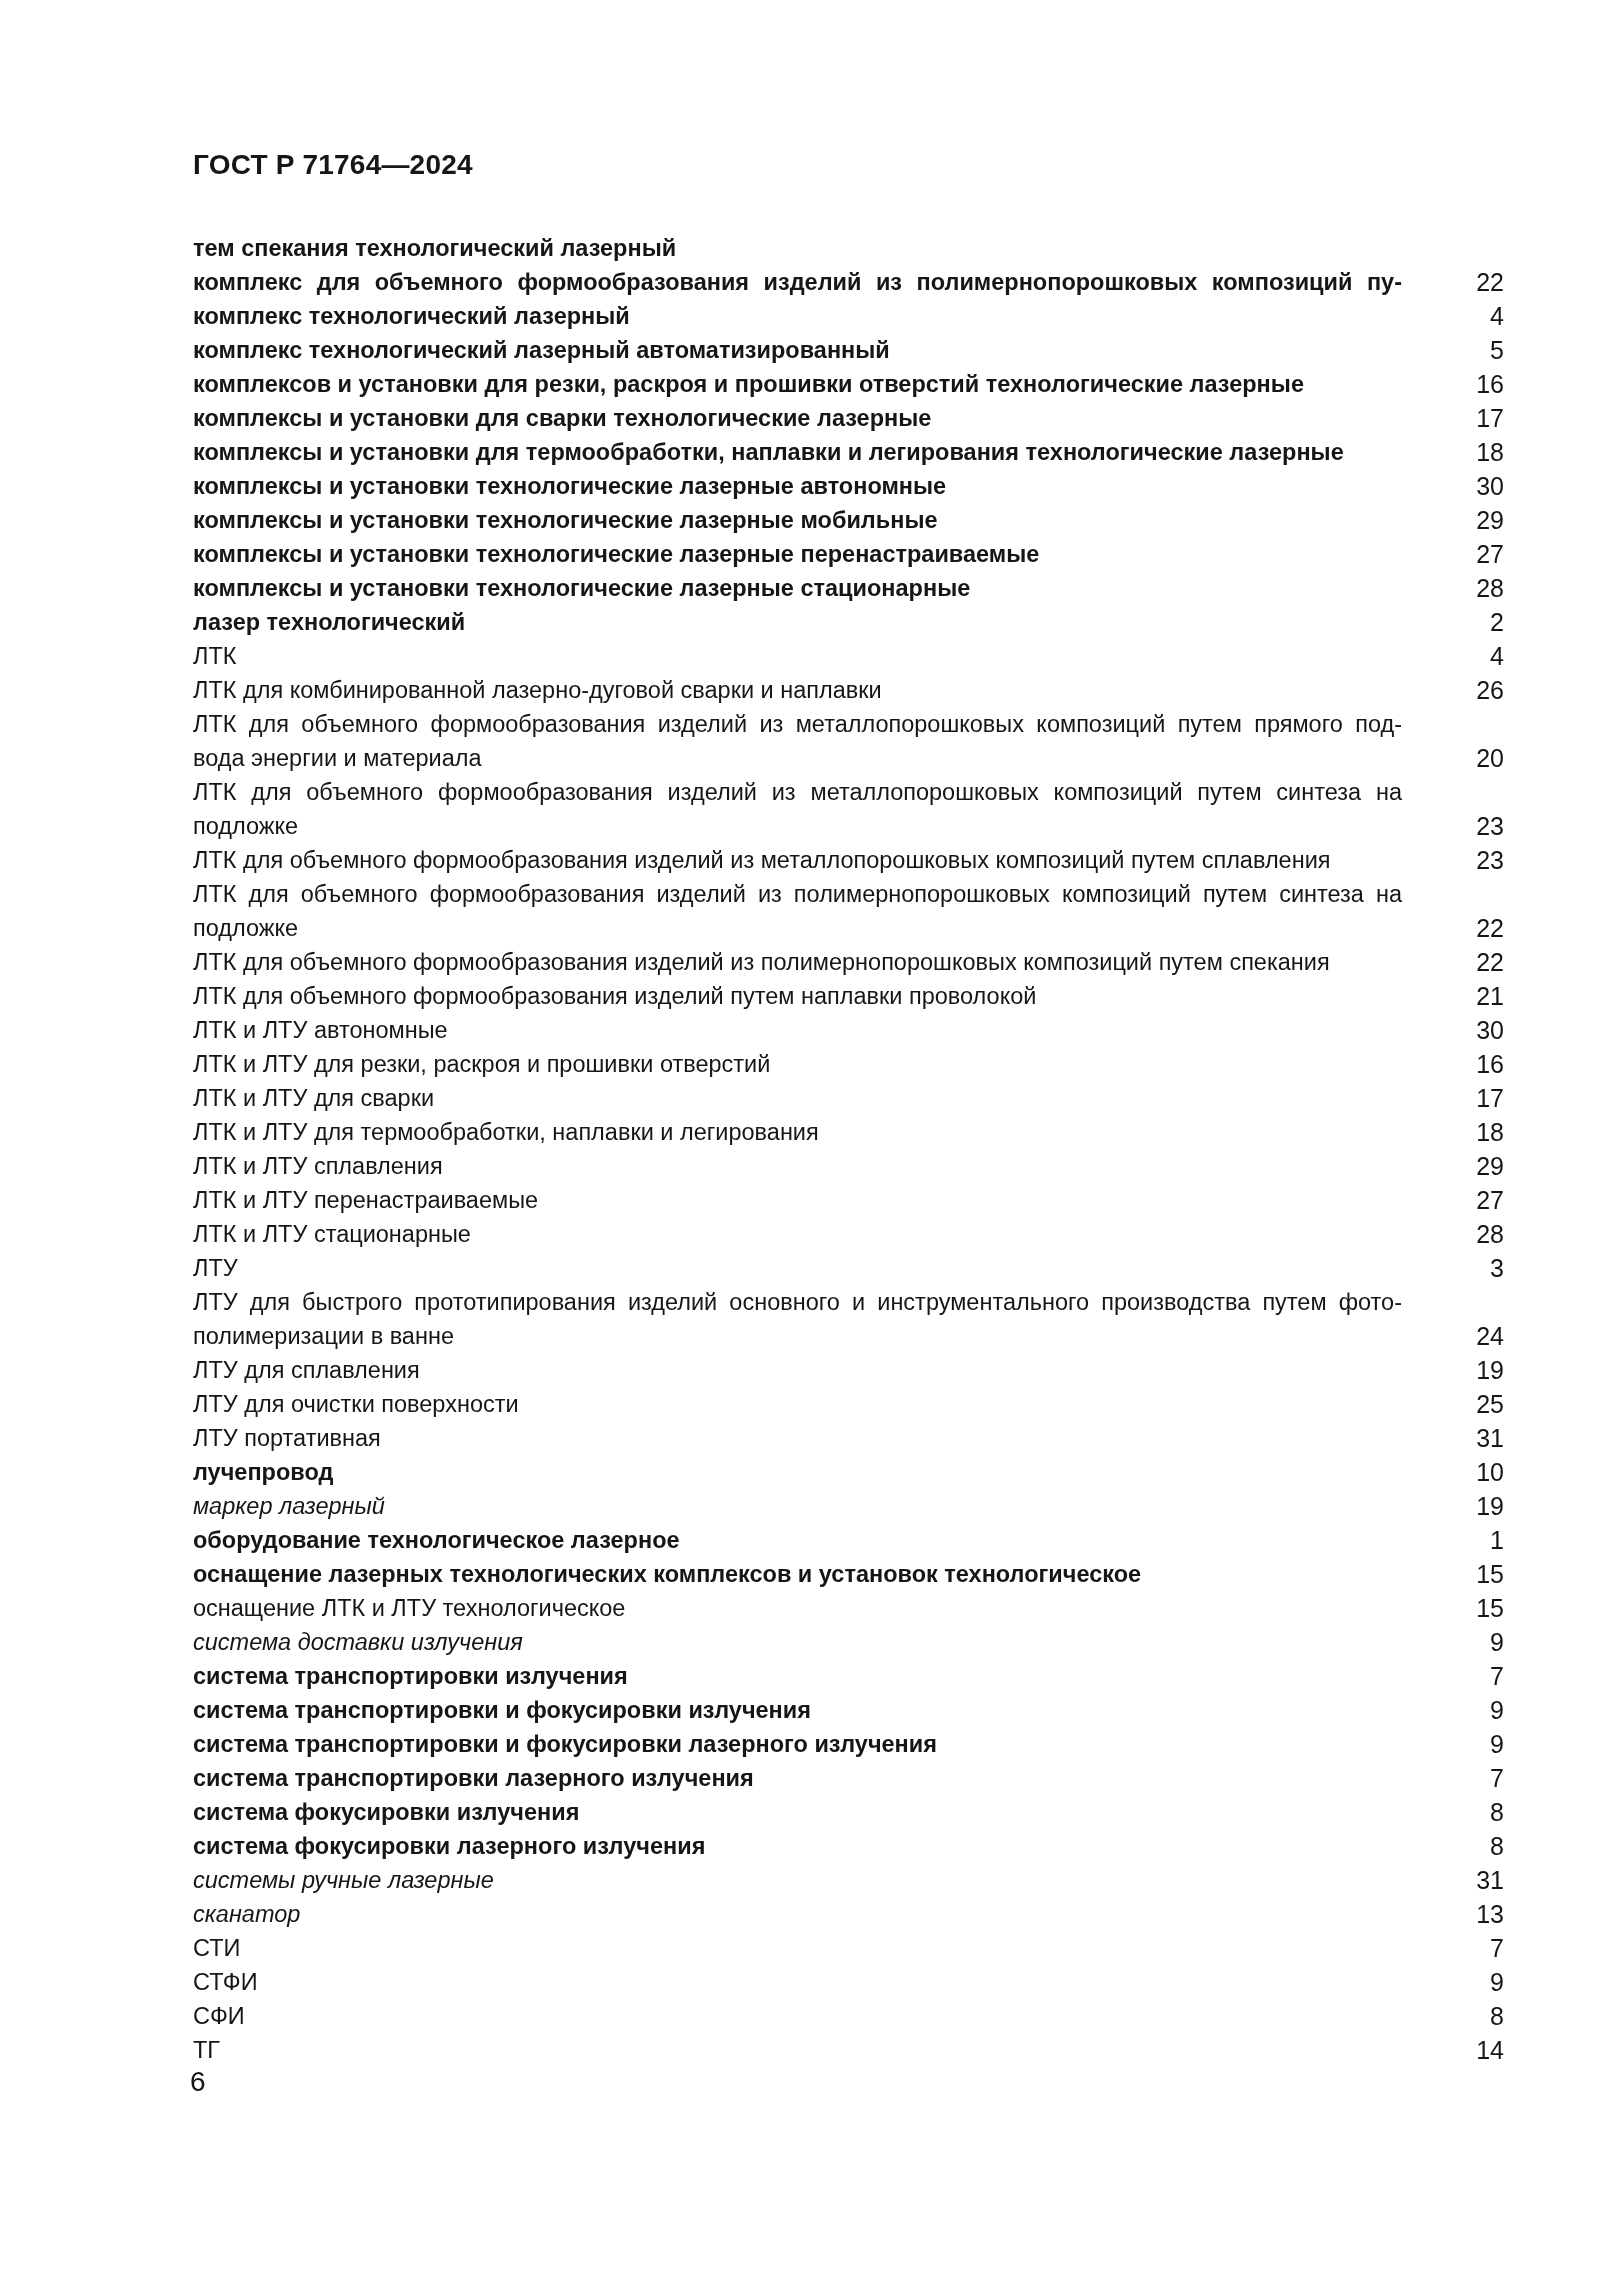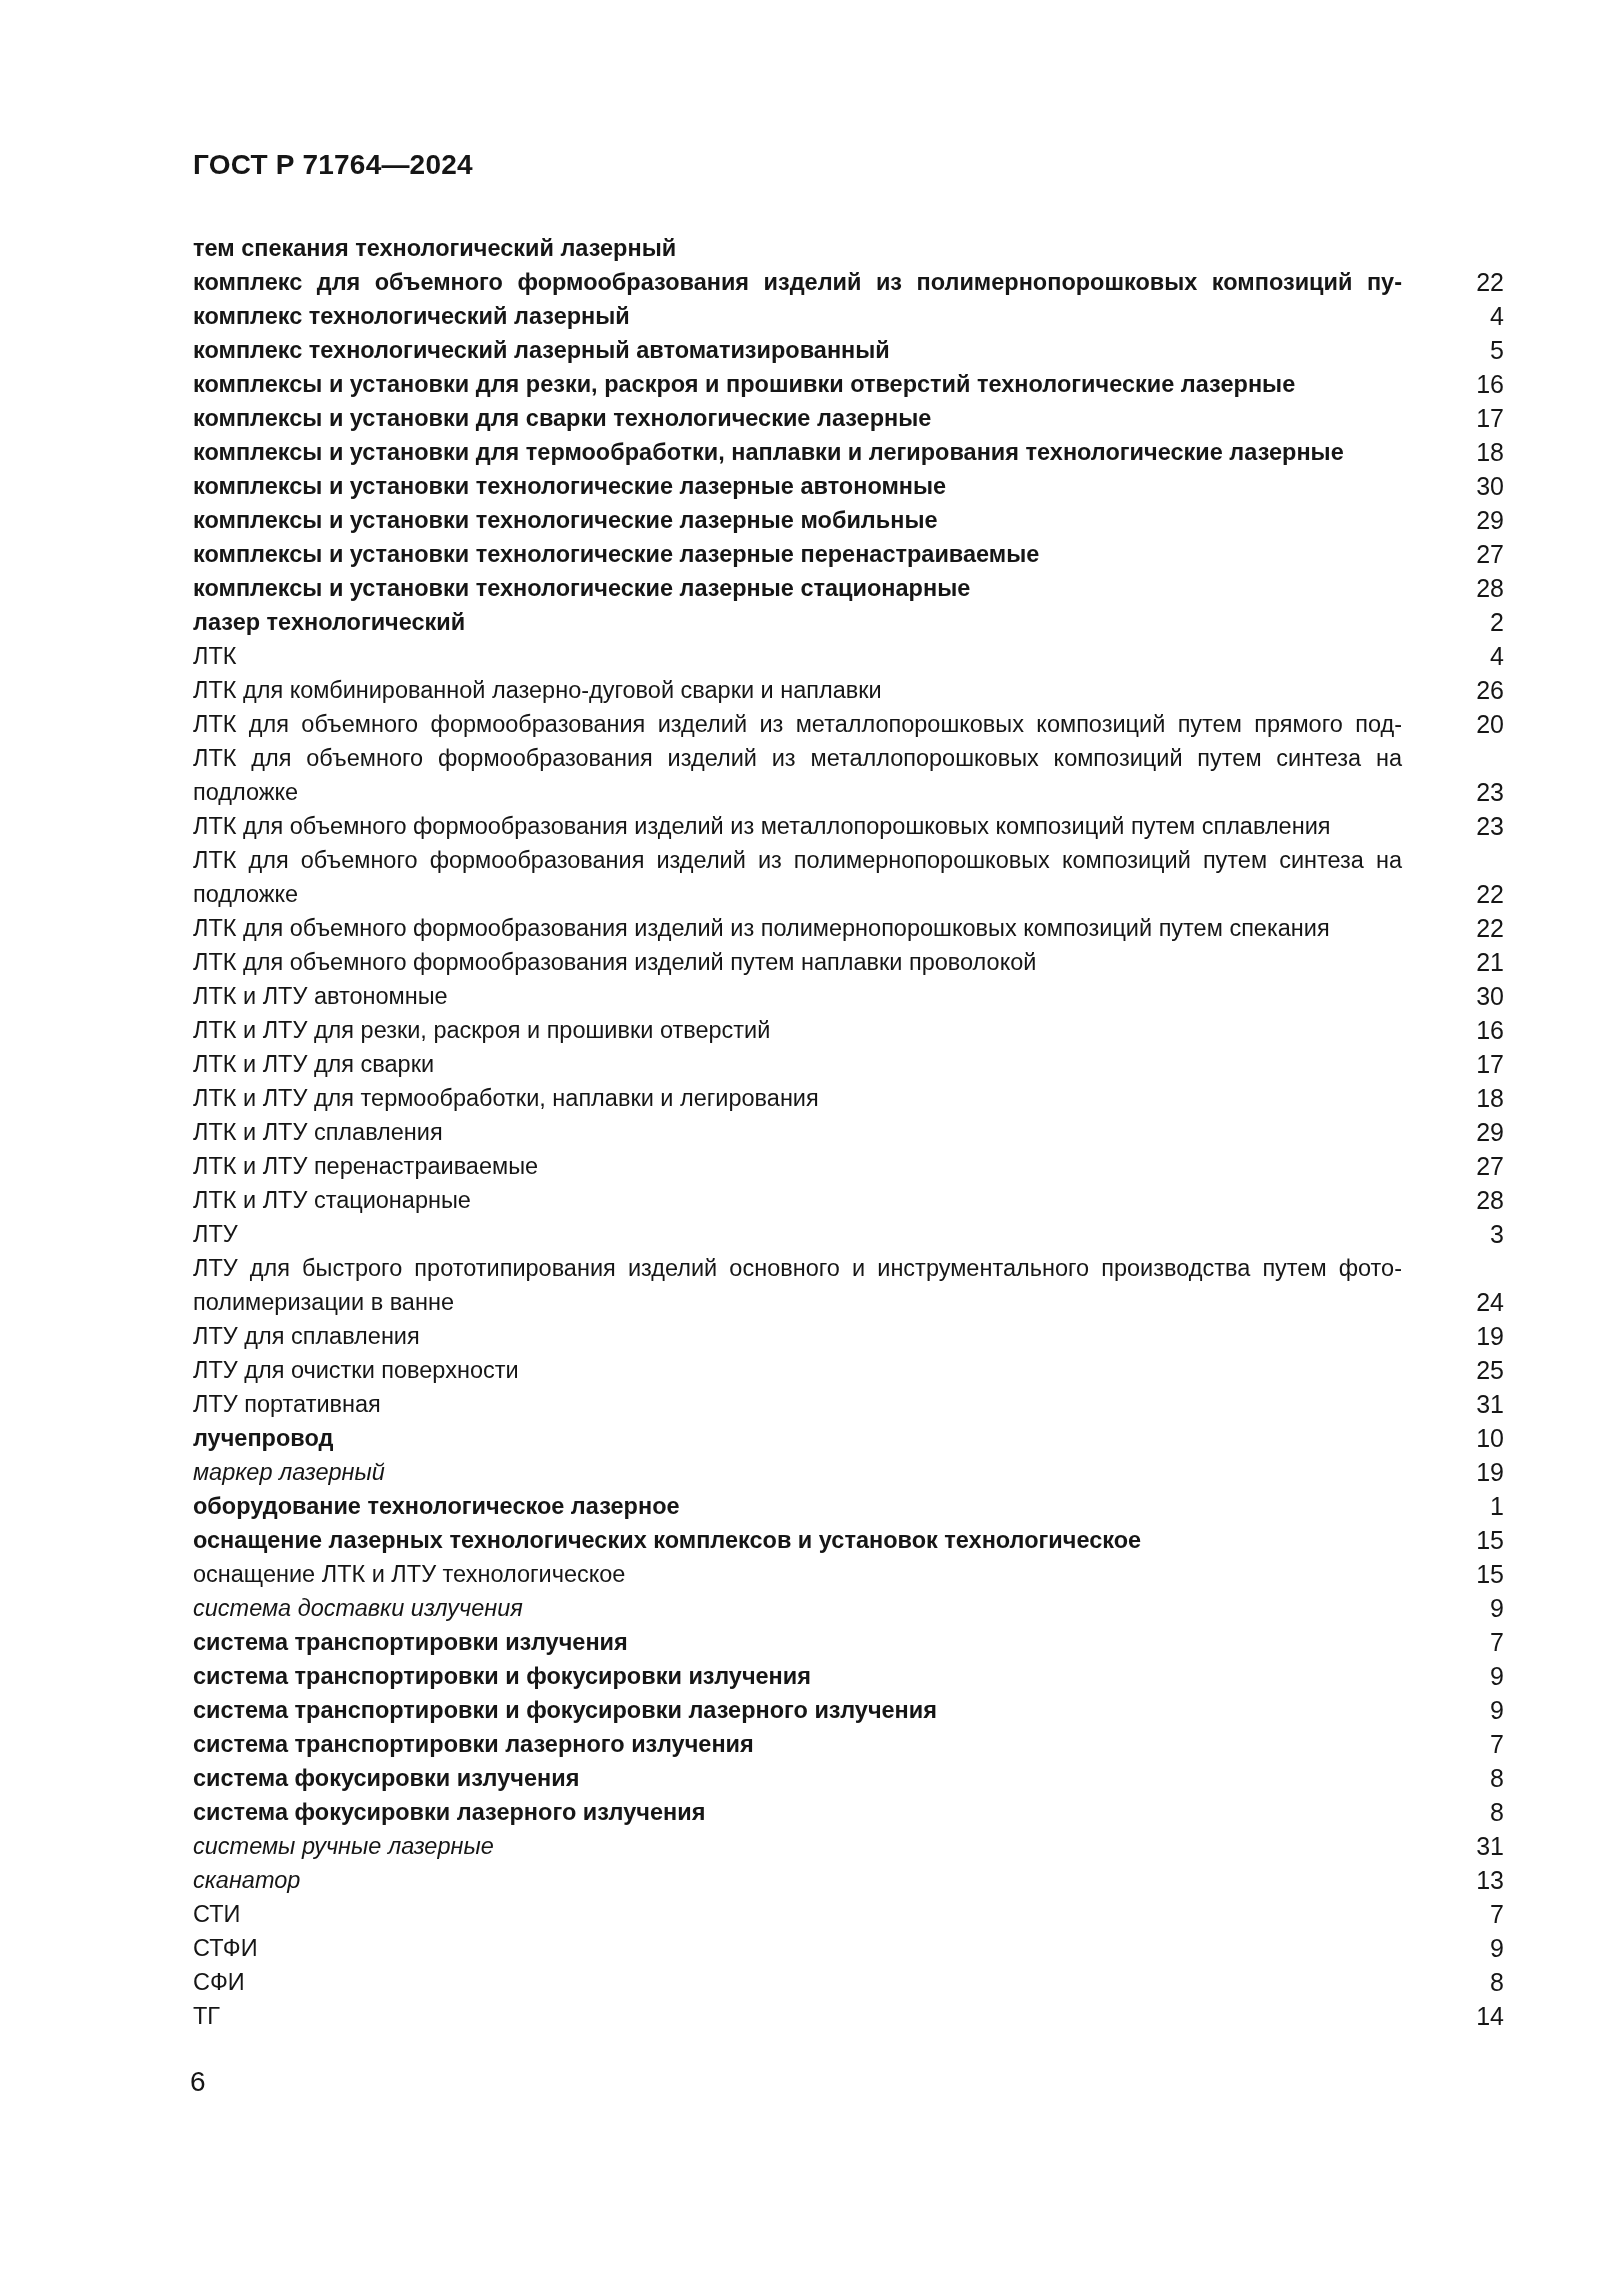--- a/index.html
+++ b/index.html
@@ -89,21 +89,21 @@
 
   <div class="entry bold">
     <div class="entry-text">
           <div class="entry-line">комплекс технологический лазерный автоматизированный</div>
         </div>
     <div class="entry-page">5</div>
   </div>
 
   <div class="entry bold">
     <div class="entry-text">
-          <div class="entry-line">комплексы и установки для резки, раскроя и прошивки отверстий технологические лазерные</div>
+          <div class="entry-line">комплексов и установки для резки, раскроя и прошивки отверстий технологические лазерные</div>
         </div>
     <div class="entry-page">16</div>
   </div>
 
   <div class="entry bold">
     <div class="entry-text">
           <div class="entry-line">комплексы и установки для сварки технологические лазерные</div>
         </div>
     <div class="entry-page">17</div>
   </div>
@@ -160,20 +160,21 @@
   <div class="entry regular">
     <div class="entry-text">
           <div class="entry-line">ЛТК для комбинированной лазерно-дуговой сварки и наплавки</div>
         </div>
     <div class="entry-page">26</div>
   </div>
 
   <div class="entry regular">
     <div class="entry-text">
           <div class="entry-line justified">ЛТК для объемного формообразования изделий из металлопорошковых композиций путем прямого под-</div>
+          <div class="entry-line">вода энергии и материала</div>
         </div>
     <div class="entry-page">20</div>
   </div>
 
   <div class="entry regular">
     <div class="entry-text">
           <div class="entry-line justified">ЛТК для объемного формообразования изделий из металлопорошковых композиций путем синтеза на</div>
           <div class="entry-line">подложке</div>
         </div>
     <div class="entry-page">23</div>

